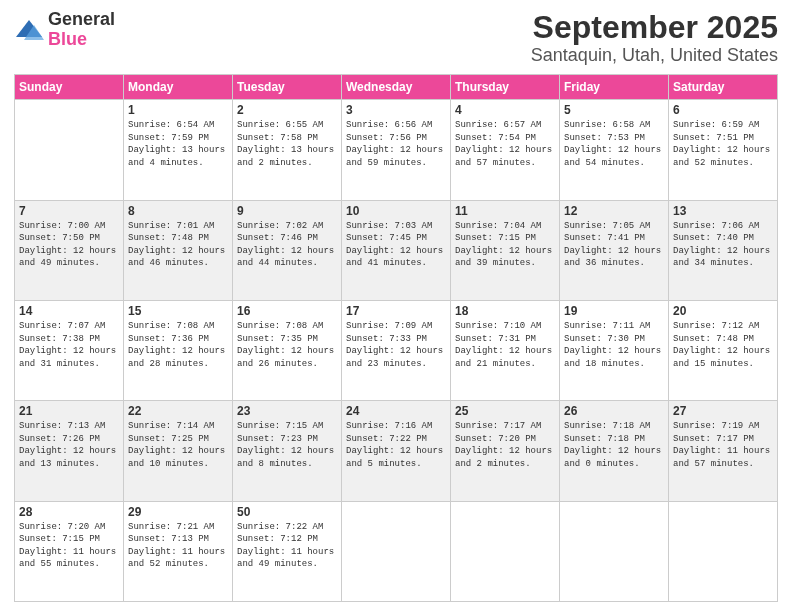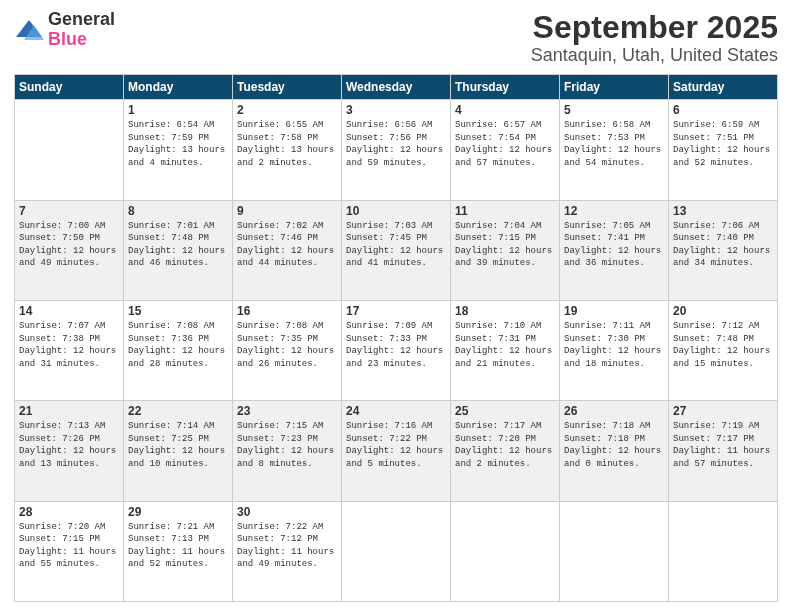--- a/index.html
+++ b/index.html
@@ -54,21 +54,21 @@
       color: #555;
     }
     .calendar {
       flex: 1;
       border: 1px solid #ccc;
       border-collapse: collapse;
       width: 100%;
       table-layout: fixed;
     }
     .calendar th {
-      background: #0c4a6e;
+      background: #ec4899;
       color: #fff;
       font-size: 12px;
       font-weight: bold;
       padding: 5px 4px;
       text-align: left;
       border: 1px solid #ccc;
     }
     .calendar td {
       border: 1px solid #ccc;
       vertical-align: top;
@@ -341,21 +341,21 @@
 and 55 minutes.</div>
           </td>
           <td>
             <span class="day-number">29</span>
             <div class="day-info" style="white-space: pre-line;">Sunrise: 7:21 AM
 Sunset: 7:13 PM
 Daylight: 11 hours
 and 52 minutes.</div>
           </td>
           <td>
-            <span class="day-number">30</span>
+            <span class="day-number">50</span>
             <div class="day-info" style="white-space: pre-line;">Sunrise: 7:22 AM
 Sunset: 7:12 PM
 Daylight: 11 hours
 and 49 minutes.</div>
           </td>
           <td class="empty-cell"></td>
           <td class="empty-cell"></td>
           <td class="empty-cell"></td>
           <td class="empty-cell"></td>
         </tr>

